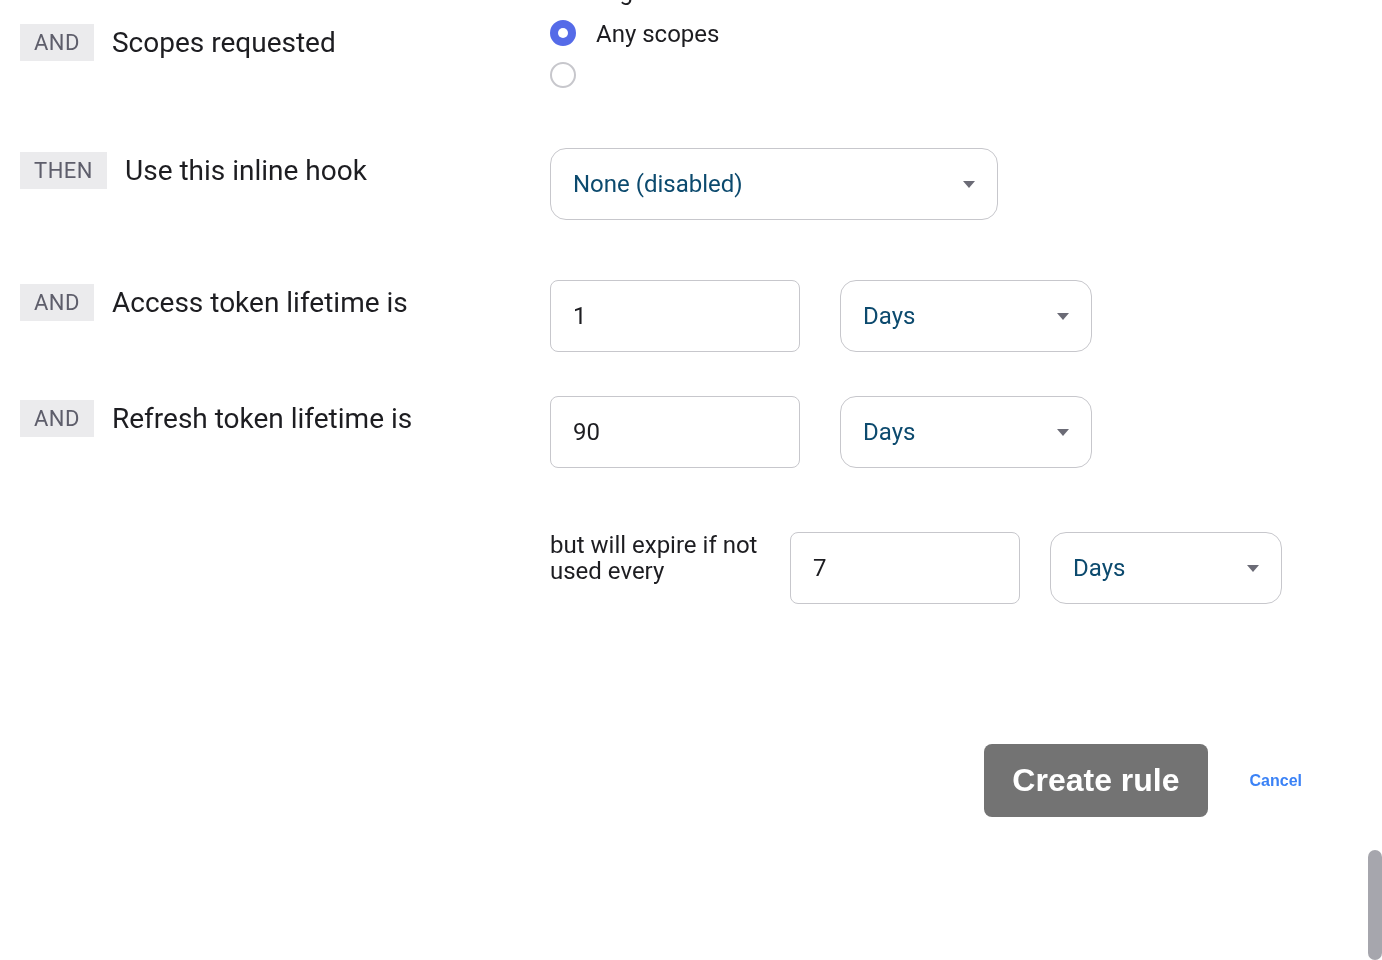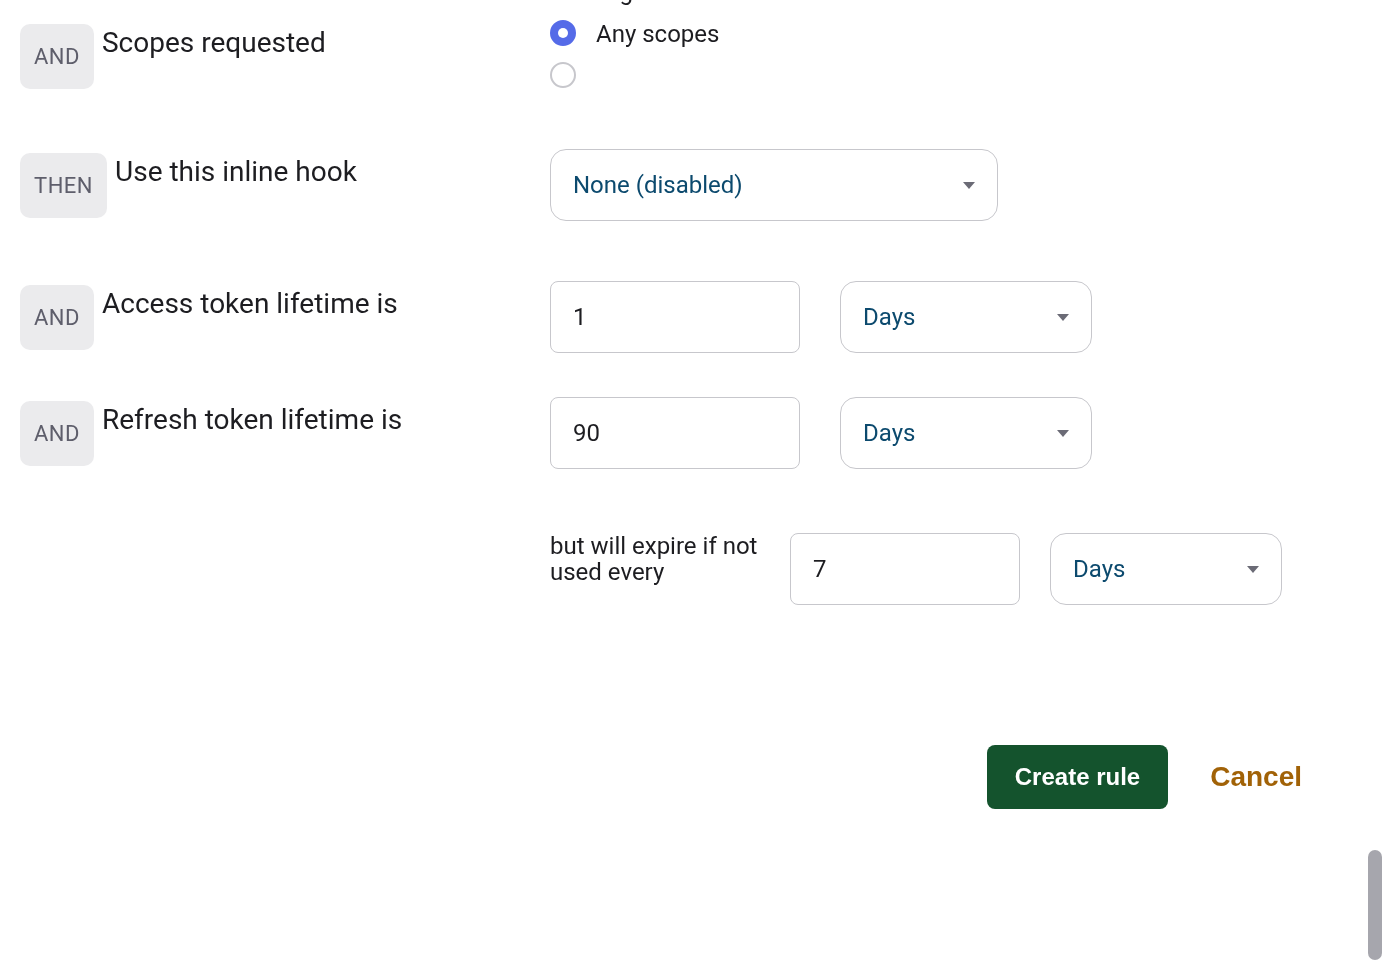--- a/index.html
+++ b/index.html
@@ -22,23 +22,23 @@
       width: 100%;
     }
     .tag {
       display: inline-flex;
       align-items: center;
       justify-content: center;
       background: #ebebed;
       color: #5e5e6b;
       font-weight: 400;
       font-size: 22px;
-      padding: 20px 14px;
-      border-radius: 10px;
-      margin-right: 8px;
+      padding: 6px 14px;
+      border-radius: 0;
+      margin-right: 18px;
       flex-shrink: 0;
       letter-spacing: 0.5px;
     }
     .label {
       font-size: 28px;
       color: #1d1d21;
       line-height: 38px;
     }
     .left-col {
       width: 530px;
@@ -133,34 +133,34 @@
     }
     .footer {
       display: flex;
       align-items: center;
       justify-content: flex-end;
       gap: 42px;
       margin-top: 140px;
       padding-right: 60px;
     }
     .btn-primary {
-      background: #14532d;
+      background: #737373;
       color: #fff;
-      font-size: 24px;
+      font-size: 32px;
       font-weight: 600;
       border: none;
       border-radius: 8px;
       padding: 18px 28px;
       cursor: pointer;
     }
     .btn-link {
       background: none;
       border: none;
-      color: #a16207;
-      font-size: 28px;
+      color: #3b82f6;
+      font-size: 16px;
       font-weight: 600;
       cursor: pointer;
     }
     .truncated-top {
       position: absolute;
       top: -22px;
       left: 535px;
       font-size: 24px;
       color: #1d1d21;
     }

